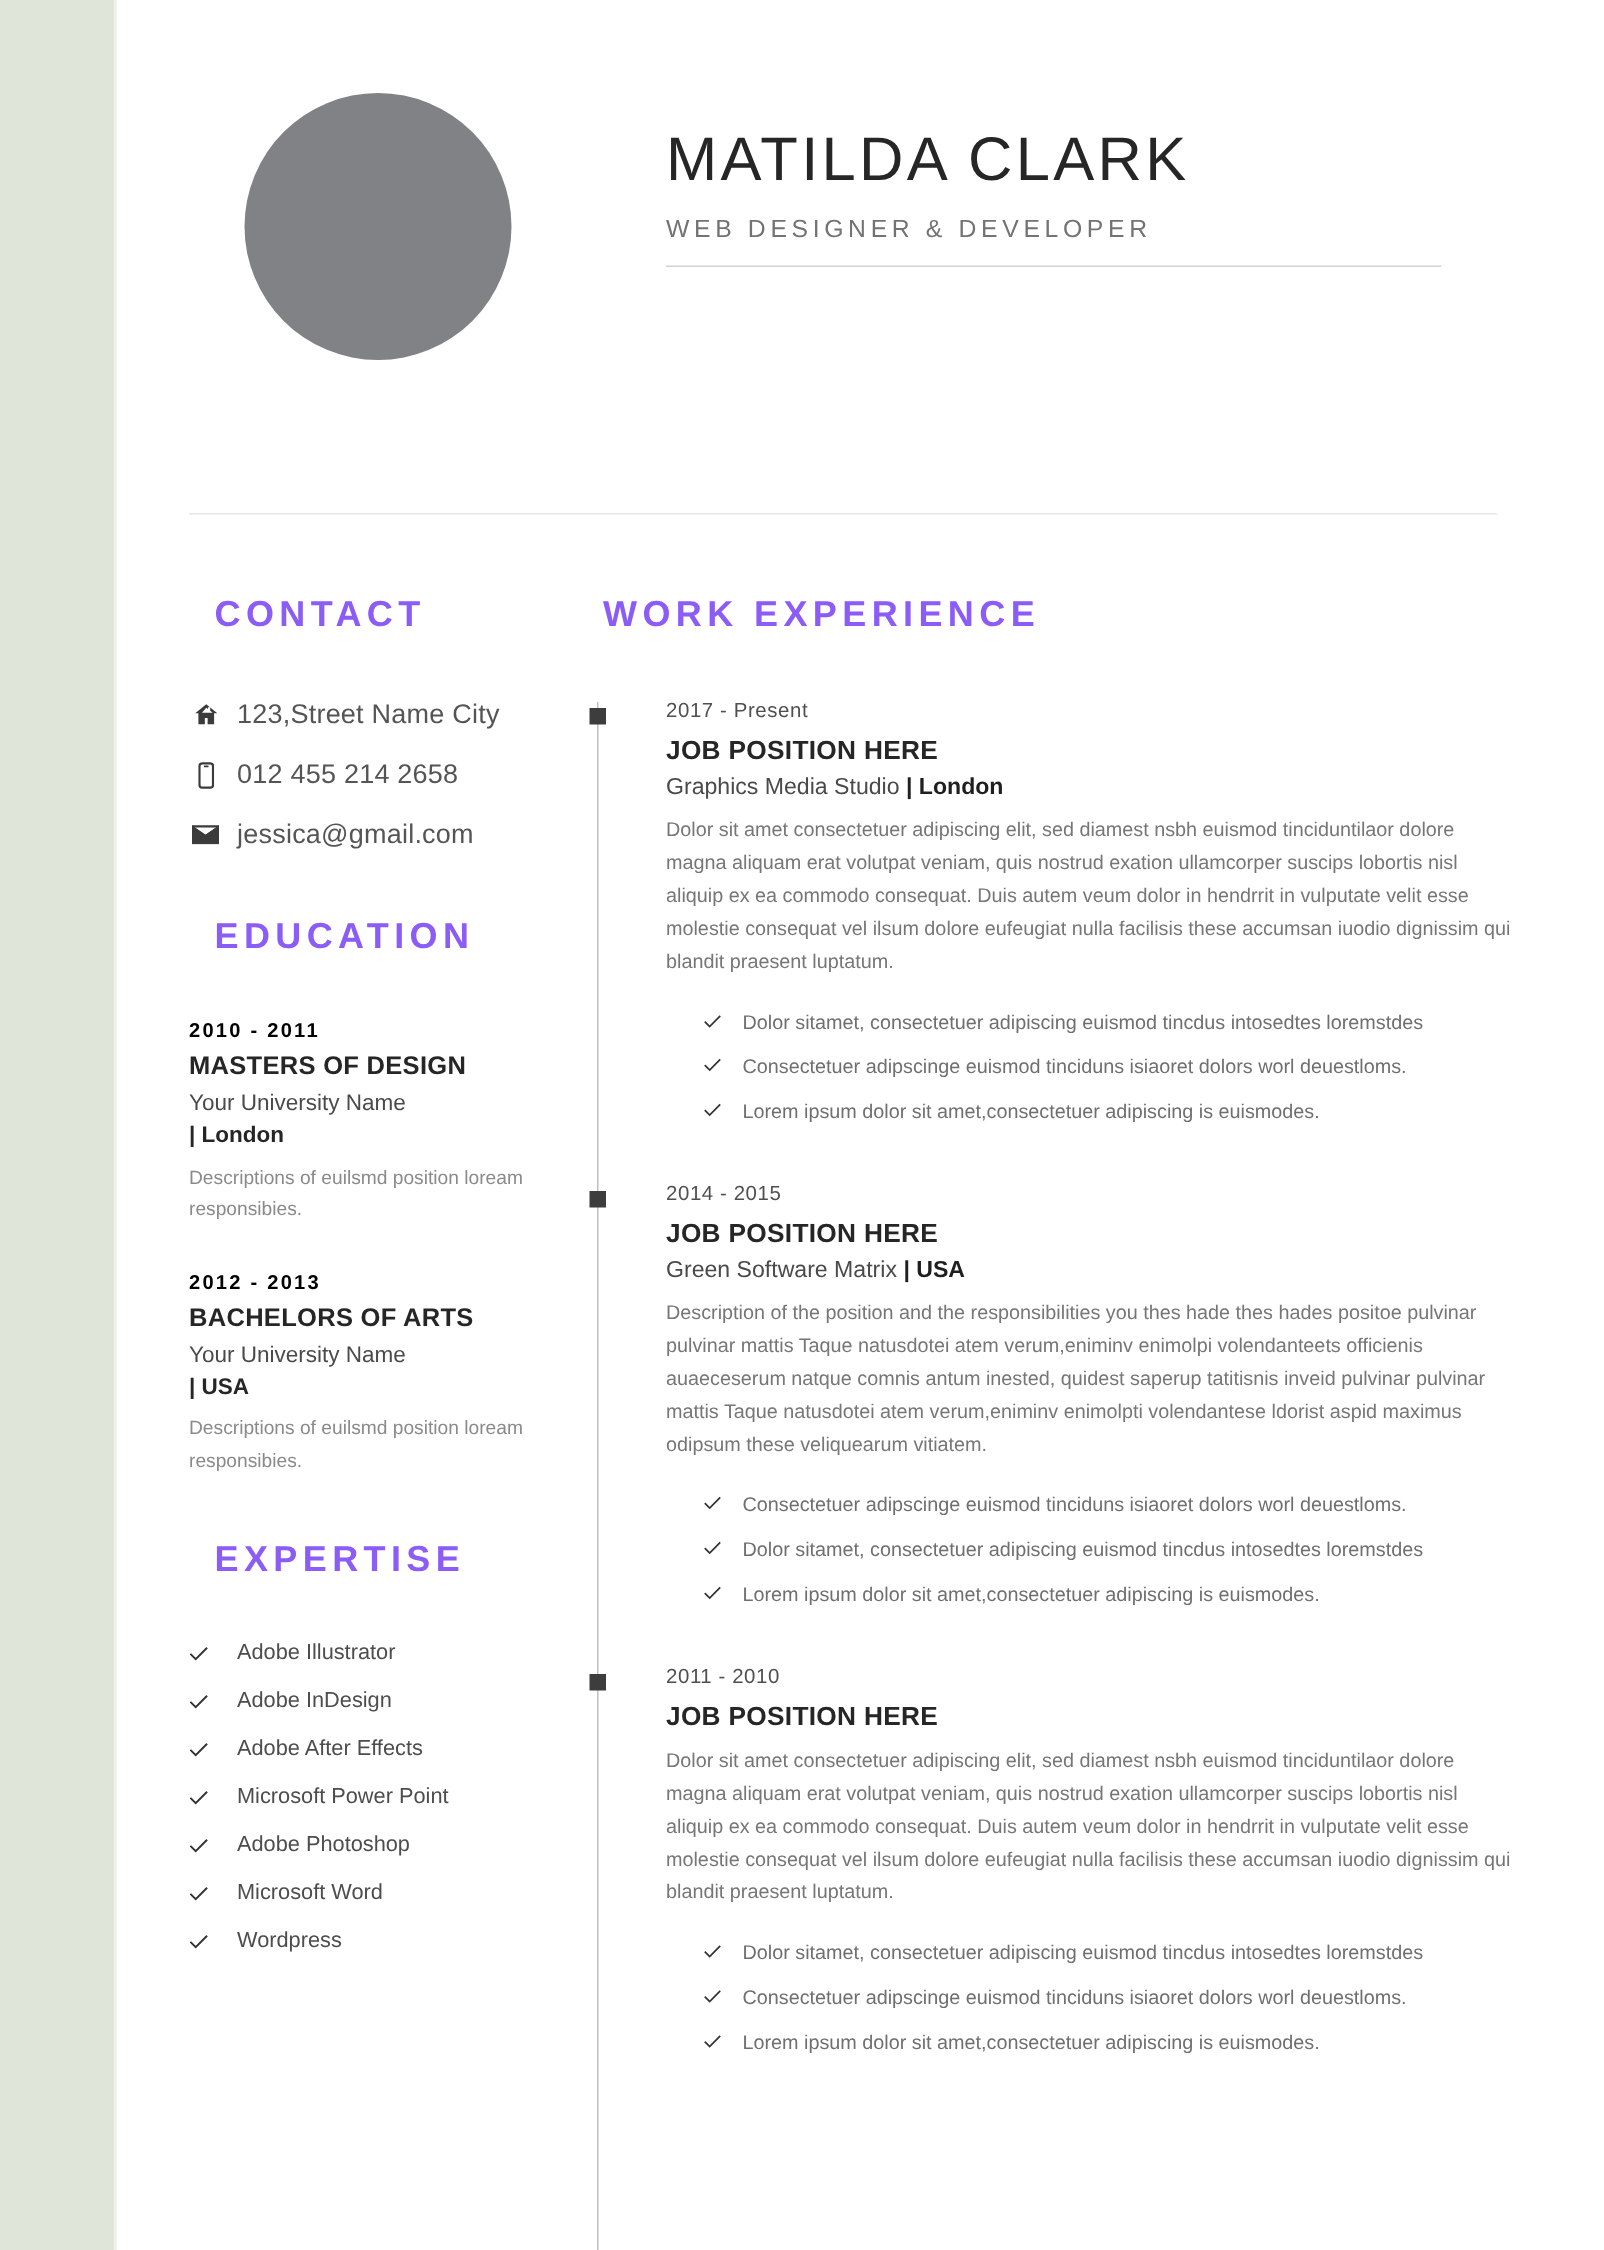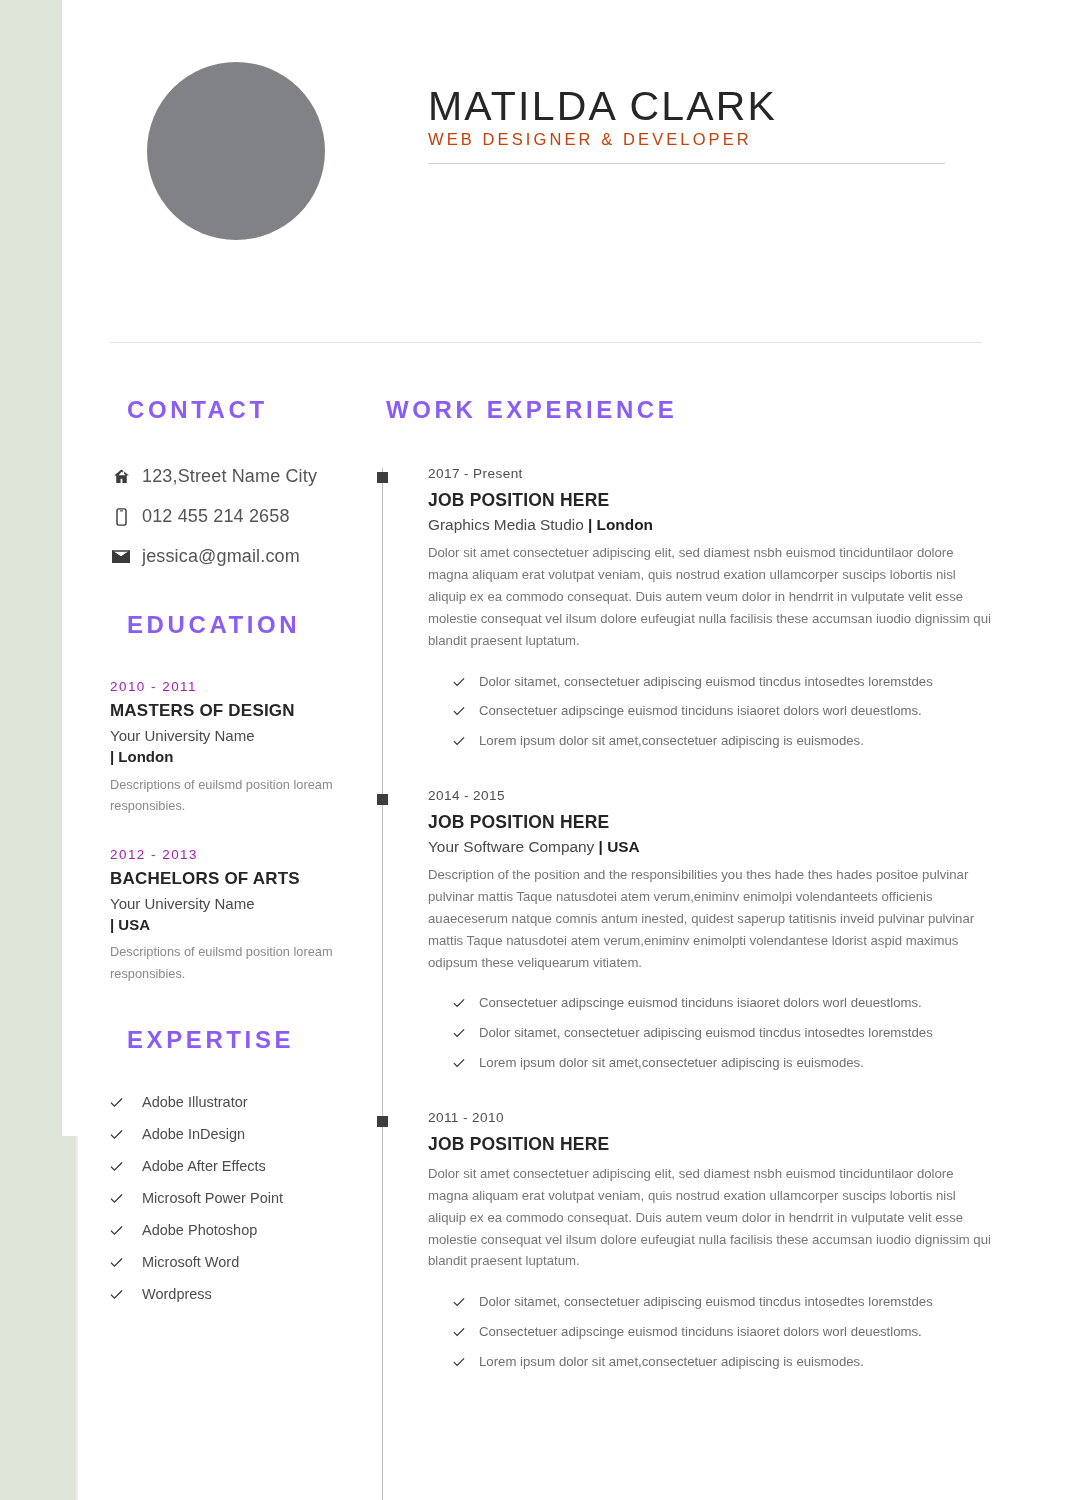--- a/index.html
+++ b/index.html
@@ -13,39 +13,39 @@
   }
   .green-stripe {
     position:absolute; left:0; top:0; width:76px; height:1500px;
     background:#dfe5d8;
   }
   .stripe-edge {
     position:absolute; left:76px; top:0; width:2px; height:1500px;
     background:#eef1ea;
   }
   .page {
-    position:absolute; left:62px; top:0; width:991px; height:1136px;
+    position:absolute; left:78px; top:0; width:991px; height:1136px;
     background:#ffffff;
   }
 
   
   .header { position:absolute; left:0; top:0; width:991px; height:342px; }
   .avatar {
     position:absolute; left:85px; top:62px;
     width:178px; height:178px; border-radius:50%;
     background:#808285;
   }
   .header-text { position:absolute; left:366px; top:84px; width:520px; }
   .name {
     font-size:41px; font-weight:400; letter-spacing:2.2px;
     color:#262626; line-height:1.12; white-space:nowrap;
   }
   .subtitle {
-    font-size:16.5px; letter-spacing:3.1px; color:#c2410c;
-    font-weight:400;
+    font-size:16.5px; letter-spacing:3.1px; color:#737373;
+    margin-top:14px; font-weight:400;
   }
   .header-rule {
     width:517px; height:1px; background:#d2d2d2; margin-top:14px;
   }
   .summary {
     margin-top:17px; font-size:13.2px; line-height:1.62;
     color:#6d6d6d; width:520px;
   }
   .section-divider {
     position:absolute; left:48px; top:342px; width:872px; height:1px;
@@ -72,21 +72,21 @@
   }
   .contact-icon svg { display:block; }
   .contact-text {
     font-size:18px; color:#555555; margin-left:10px; letter-spacing:.15px;
   }
 
   
   .edu-block { margin-top:44px; }
   .edu-item { margin-bottom:30px; }
   .edu-years {
-    font-size:13.4px; letter-spacing:1.5px; color:#a21caf; margin-bottom:7px;
+    font-size:13.4px; letter-spacing:1.5px; color:#000000; margin-bottom:7px;font-weight:bold;
   }
   .edu-degree {
     font-size:17px; font-weight:700; color:#262626; letter-spacing:.2px;
     margin-bottom:4px;
   }
   .edu-school {
     font-size:15px; color:#4a4a4a; line-height:1.42;
   }
   .edu-school b { font-weight:700; color:#262626; }
   .edu-desc {
@@ -319,21 +319,21 @@
             <span class="bullet-text">Lorem ipsum dolor sit amet,consectetuer adipiscing is euismodes.</span>
           </div>
         </div>
       </div>
 
       <div class="job">
         <div class="job-marker"></div>
         <div class="job-years">2014 - 2015</div>
         <div class="job-title">JOB POSITION HERE</div>
         <div class="job-company">
-          <span>Your Software Company</span>
+          <span>Green Software Matrix</span>
           <b>| USA</b>
         </div>
         <div class="job-desc">Description of the position and the responsibilities you thes hade thes hades positoe pulvinar pulvinar mattis Taque natusdotei atem verum,eniminv enimolpi volendanteets officienis auaeceserum natque comnis antum inested, quidest saperup tatitisnis inveid pulvinar pulvinar mattis Taque natusdotei atem verum,eniminv enimolpti volendantese ldorist aspid maximus odipsum these veliquearum vitiatem.</div>
         <div class="bullets">
           <div class="bullet">
             <span class="bullet-check">
               <svg width="12" height="10" viewBox="0 0 14 11" fill="none" stroke="currentColor" stroke-width="1.4">
                   <path d="M1 5.6L4.8 9.4 13 1.2"></path>
                 </svg>
             </span>

